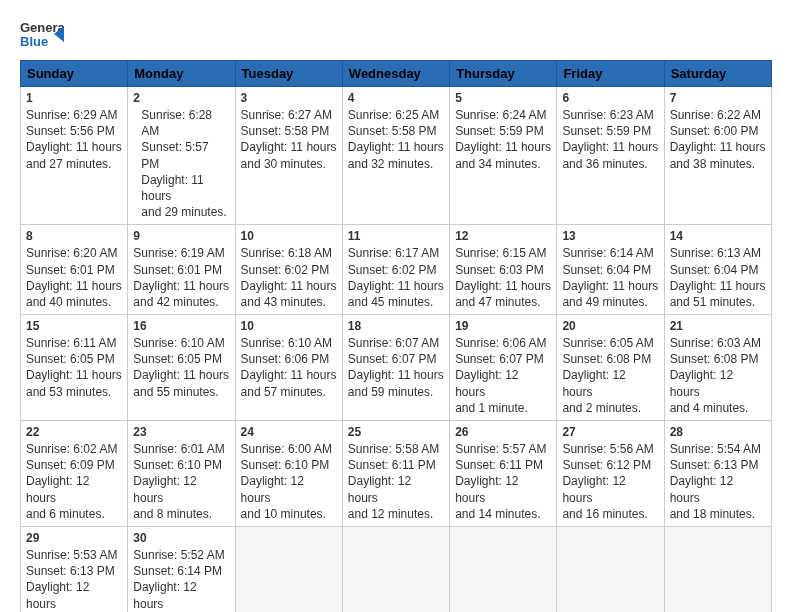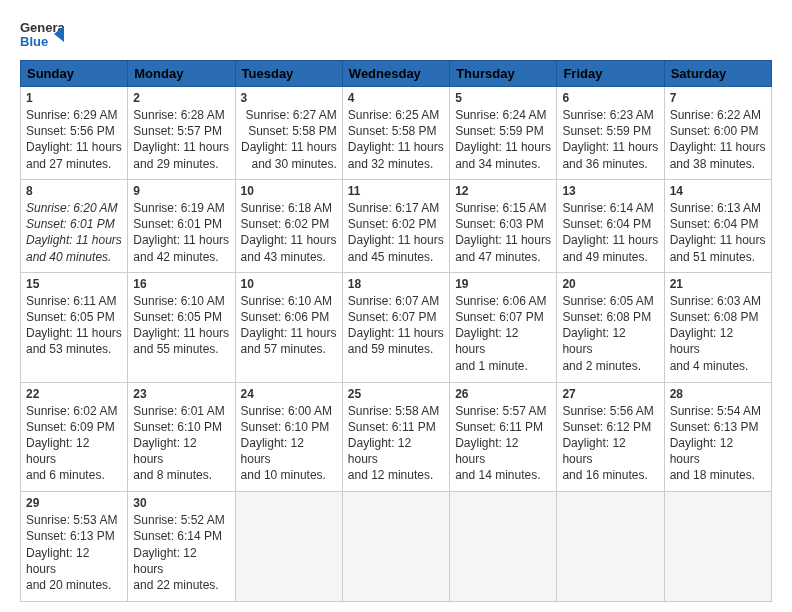--- a/index.html
+++ b/index.html
@@ -118,28 +118,28 @@
     <tr>
           <td>
             <span class="day-num">1</span>
             <div class="day-info" style="white-space: pre-line;">Sunrise: 6:29 AM
 Sunset: 5:56 PM
 Daylight: 11 hours
 and 27 minutes.</div>
           </td>
           <td>
             <span class="day-num">2</span>
-            <div class="day-info" style="white-space: pre-line;">Sunrise: 6:28 AM
+            <div class="day-info" style="white-space: pre-line; margin-left: 8px;">Sunrise: 6:28 AM
 Sunset: 5:57 PM
 Daylight: 11 hours
 and 29 minutes.</div>
           </td>
           <td>
             <span class="day-num">3</span>
-            <div class="day-info" style="white-space: pre-line; text-align: right;">Sunrise: 6:27 AM
+            <div class="day-info" style="white-space: pre-line;">Sunrise: 6:27 AM
 Sunset: 5:58 PM
 Daylight: 11 hours
 and 30 minutes.</div>
           </td>
           <td>
             <span class="day-num">4</span>
             <div class="day-info" style="white-space: pre-line;">Sunrise: 6:25 AM
 Sunset: 5:58 PM
 Daylight: 11 hours
 and 32 minutes.</div>
@@ -162,21 +162,21 @@
             <span class="day-num">7</span>
             <div class="day-info" style="white-space: pre-line;">Sunrise: 6:22 AM
 Sunset: 6:00 PM
 Daylight: 11 hours
 and 38 minutes.</div>
           </td>
         </tr>
         <tr>
           <td>
             <span class="day-num">8</span>
-            <div class="day-info" style="white-space: pre-line; font-style: italic;">Sunrise: 6:20 AM
+            <div class="day-info" style="white-space: pre-line;">Sunrise: 6:20 AM
 Sunset: 6:01 PM
 Daylight: 11 hours
 and 40 minutes.</div>
           </td>
           <td>
             <span class="day-num">9</span>
             <div class="day-info" style="white-space: pre-line;">Sunrise: 6:19 AM
 Sunset: 6:01 PM
 Daylight: 11 hours
 and 42 minutes.</div>

